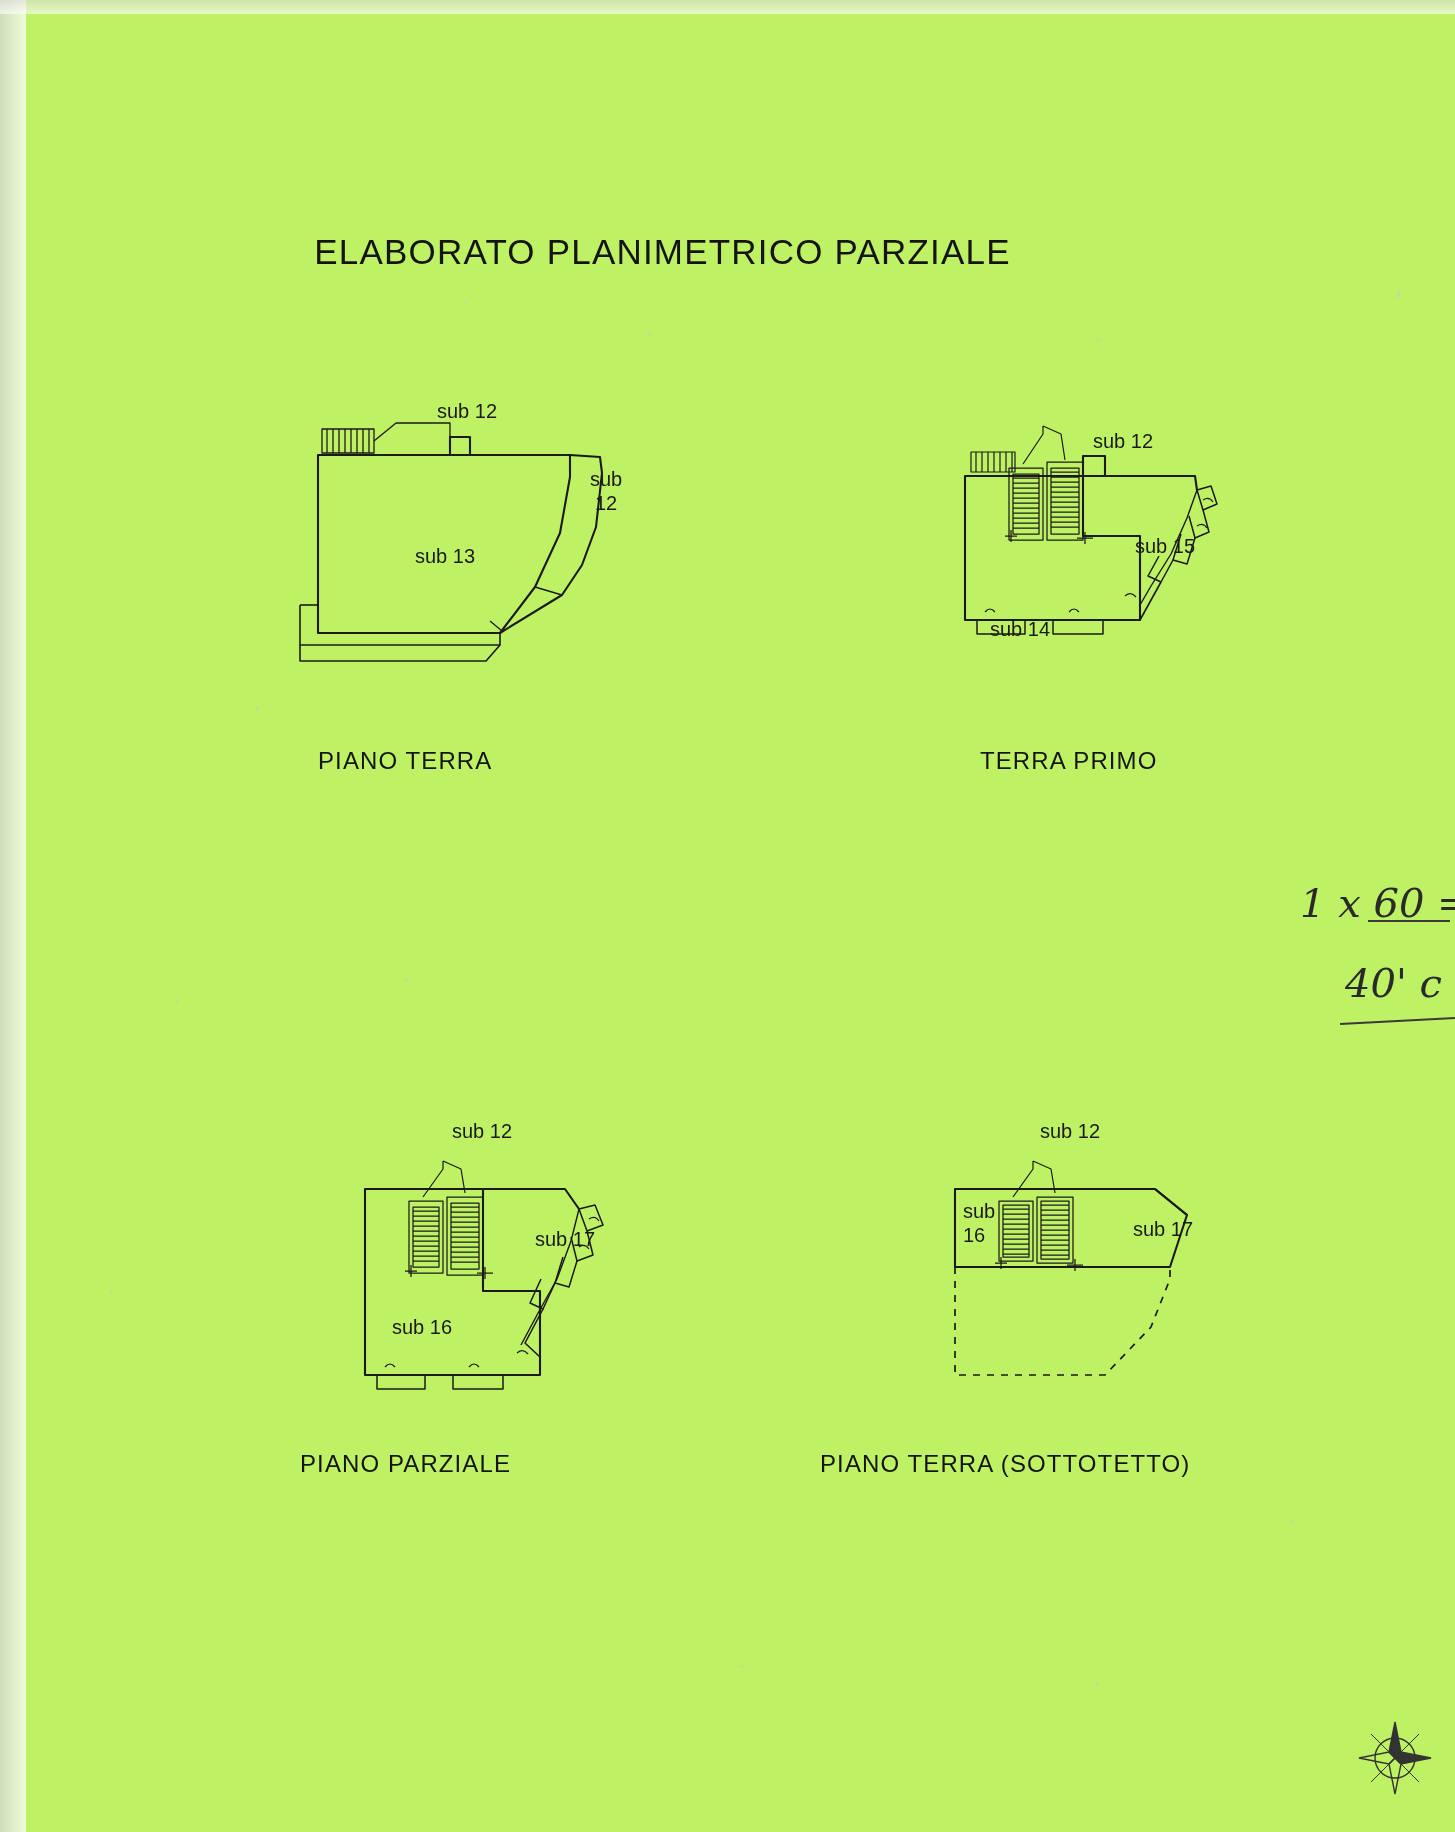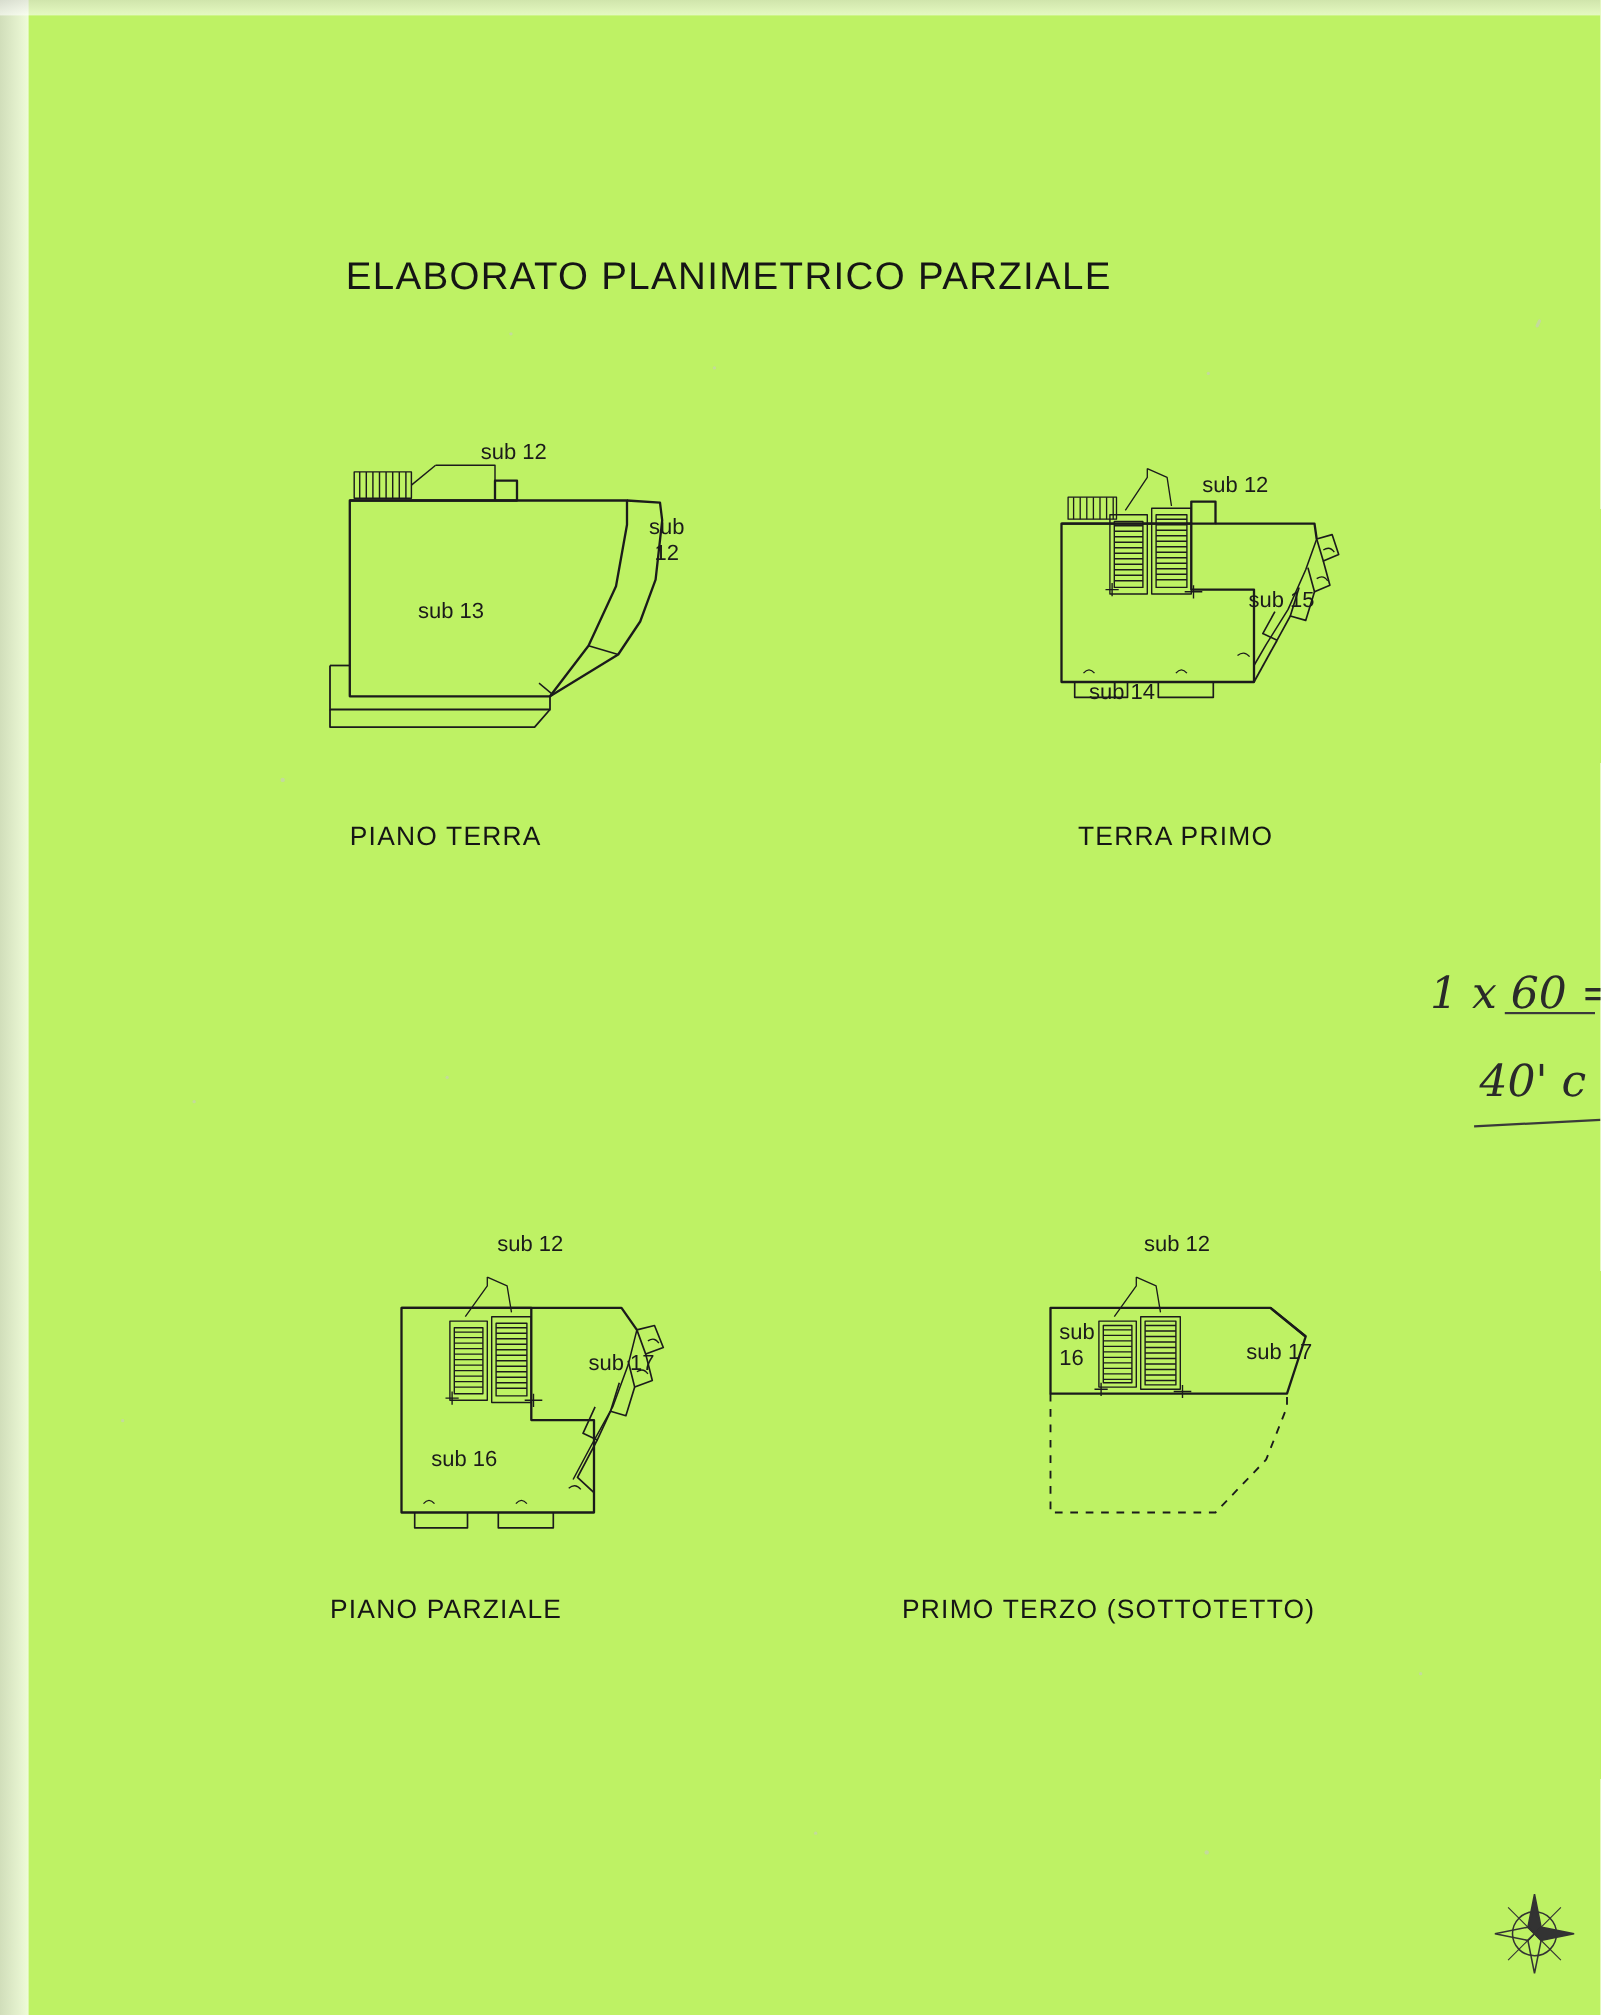--- a/index.html
+++ b/index.html
@@ -147,21 +147,21 @@
         <path d="M27 14 L27 38 M33 14 L33 38 M39 14 L39 38 M45 14 L45 38 M51 14 L51 38 M57 14 L57 38 M63 14 L63 38 M69 14 L69 38"></path>
       </g>
 
       <path d="M96 8 L150 8 L150 22" stroke-width="1.3"></path>
       <path d="M96 8 L74 26" stroke-width="1.3"></path>
     </svg>
   </div>
   <div class="lbl" style="left:437px; top:400px;">sub 12</div>
   <div class="lbl" style="left:590px; top:468px; text-align:center; line-height:1.18;">sub
 12</div>
-  <div class="lbl" style="left:380px; top:545px;">sub 13</div>
+  <div class="lbl" style="left:415px; top:545px;">sub 13</div>
   <div class="caption" style="left:318px; top:747px;">PIANO TERRA</div>
 
   <div class="plan" style="left:965px; top:420px;">
     <svg width="320" height="250" viewBox="0 0 320 250" fill="none" stroke="#1b1b1b" stroke-width="2.1" stroke-linejoin="round">
 
       <path d="M0 56 L0 200 L175 200 L175 116 L118 116 L118 56 Z"></path>
       <path d="M0 56 L140 56 L140 36 L118 36 L118 56"></path>
       <path d="M140 56 L230 56 L232 70"></path>
 
       <path d="M232 70 L246 66 L252 84 L238 90 L232 70 Z" stroke-width="1.5"></path>
@@ -268,21 +268,21 @@
         <path d="M112 90 L128 90 M120 84 L120 96"></path>
       </g>
       <path d="M78 -14 L78 -6 L58 22" stroke-width="1.2"></path>
       <path d="M78 -14 L96 -6 L100 18" stroke-width="1.2"></path>
     </svg>
   </div>
   <div class="lbl" style="left:1040px; top:1120px;">sub 12</div>
   <div class="lbl" style="left:963px; top:1200px; line-height:1.18;">sub
 16</div>
   <div class="lbl" style="left:1133px; top:1218px;">sub 17</div>
-  <div class="caption" style="left:820px; top:1450px;">PRIMO TERZO (SOTTOTETTO)</div>
+  <div class="caption" style="left:820px; top:1450px;">PIANO TERRA (SOTTOTETTO)</div>
 
   <div class="handwriting" id="hw-line1">1 x 60 =</div>
   <div id="hw-frac-bar"></div>
   <div class="handwriting" id="hw-line2">40' c</div>
   <div id="hw-rule"></div>
 
   <div id="compass">
     <svg width="84" height="84" viewBox="0 0 84 84" fill="none" stroke="#333" stroke-width="1.4">
       <circle cx="42" cy="42" r="20"></circle>
       <path d="M42 6 L48 36 L42 42 L36 36 Z" fill="#333"></path>

